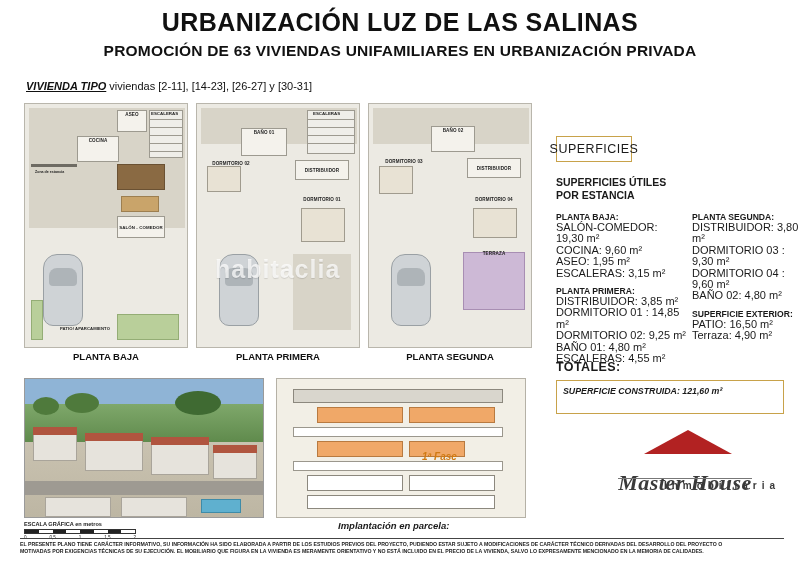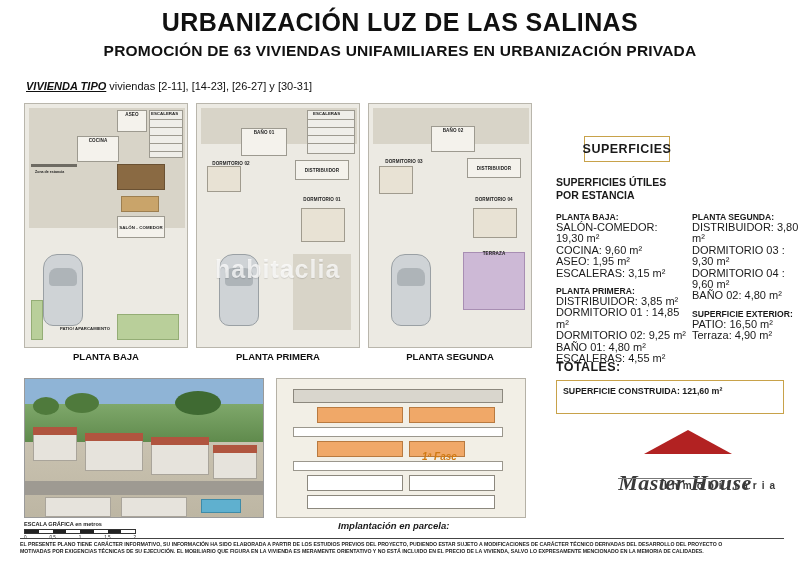--- a/index.html
+++ b/index.html
@@ -88,42 +88,43 @@
   .watermark {
     position:absolute; left:215px; top:255px;
     font-size:25px; color:rgba(255,255,255,.75);
     font-weight:bold; letter-spacing:1px;
     text-shadow:0 1px 1px rgba(0,0,0,.12);
     pointer-events:none;
   }
 
   
   .superficies-box {
-    position:absolute; left:556px; top:136px; width:86px; height:26px;
+    position:absolute; left:556px; top:136px; width:76px; height:26px;
     border:1.5px solid #c8a24a; display:flex; align-items:center; justify-content:center;
-    font-size:12.5px; font-weight:bold; letter-spacing:.5px;margin-left:28px;
+    font-size:12.5px; font-weight:normal; letter-spacing:.5px;
   }
   .sup-head {
     position:absolute; left:556px; top:176px;
     font-size:10.5px; font-weight:bold; line-height:13px;
   }
   .col-left  { position:absolute; left:556px; top:212px; width:130px; }
   .col-right { position:absolute; left:692px; top:212px; width:110px; }
   .grp-title { font-size:8.6px; font-weight:bold; margin-top:7px; }
   .grp-title:first-child { margin-top:0; }
   .grp-line  { font-size:11px; line-height:11.4px; }
 
   .totales {
     position:absolute; left:556px; top:360px;
     font-size:12.5px; font-weight:bold; letter-spacing:.4px;
   }
   .total-box {
     position:absolute; left:556px; top:380px; width:228px; height:34px;
     border:1.5px solid #c8a24a;
     padding:4px 6px 0 6px;
+    font-style:italic;
   }
   .total-box div { font-size:8.8px; font-weight:bold; line-height:12px; }
 
   
   .logo { position:absolute; left:590px; top:430px; width:190px; height:72px; }
   .logo .roof {
     position:absolute; left:54px; top:0; width:0; height:0;
     border-left:44px solid transparent; border-right:44px solid transparent;
     border-bottom:24px solid #b22222;
   }

